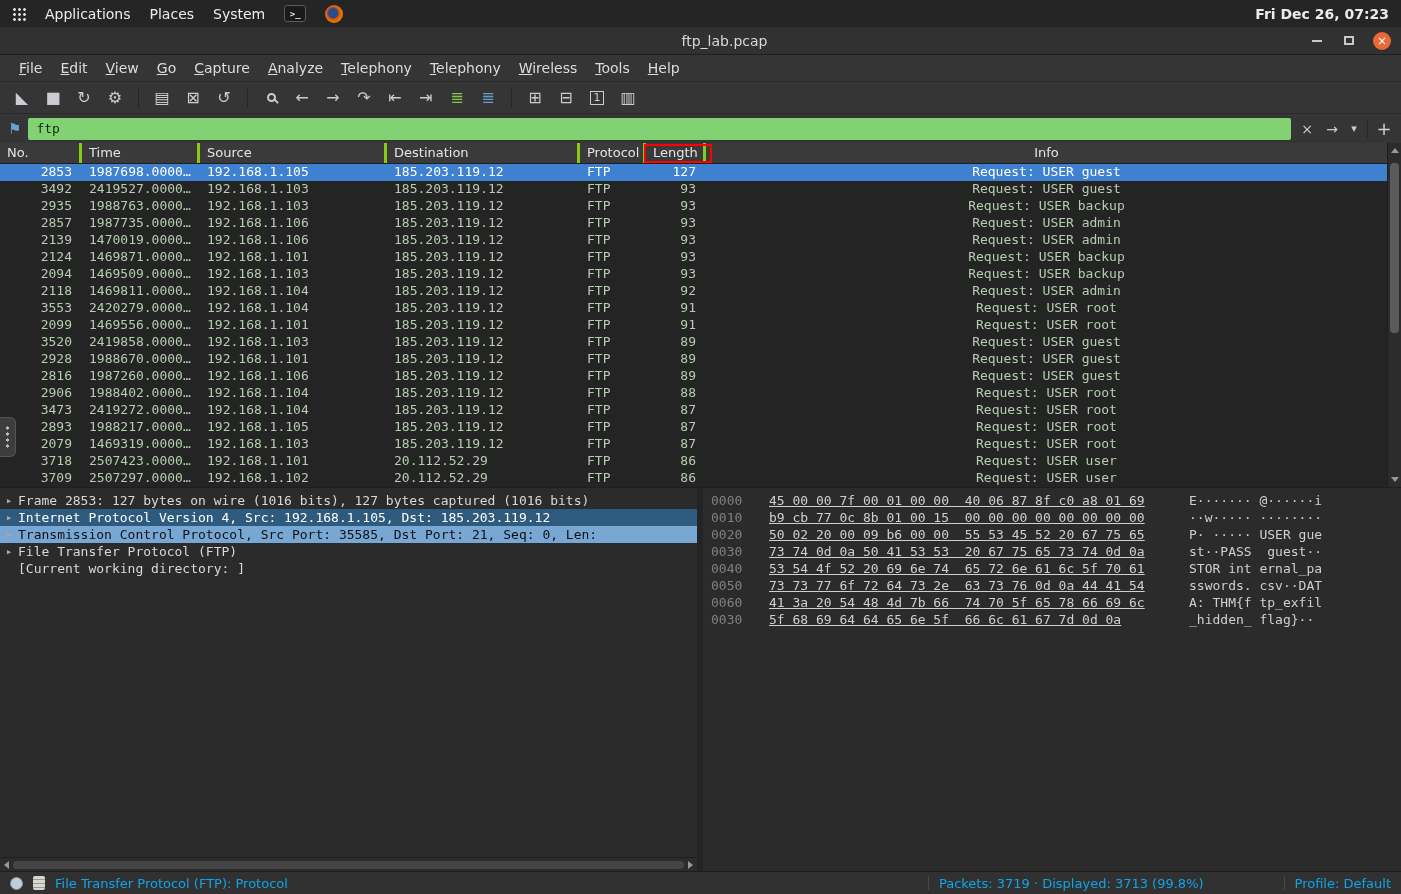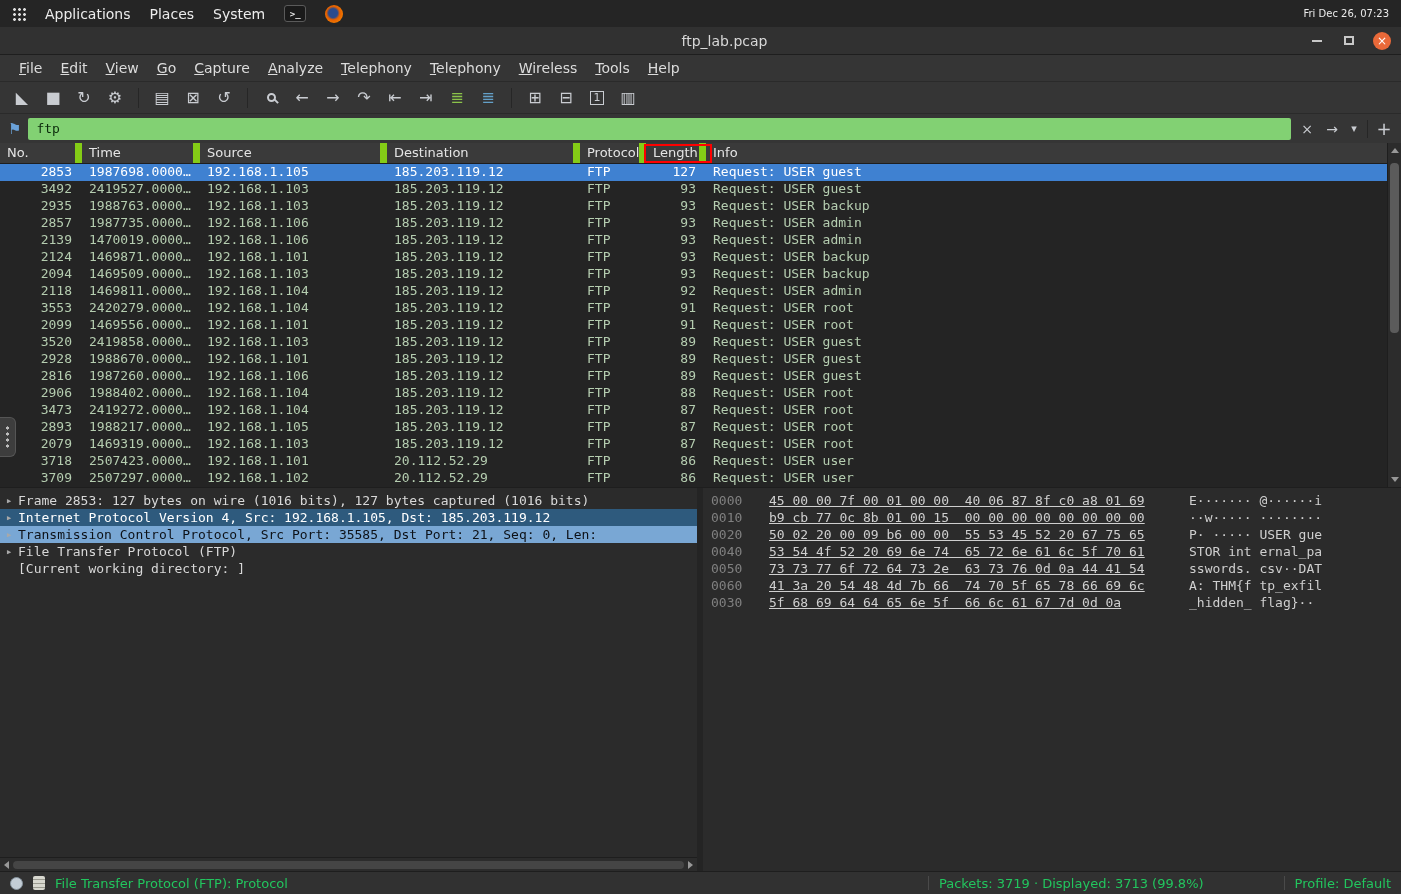--- a/index.html
+++ b/index.html
@@ -13,21 +13,21 @@
   .panel-left { display:flex; align-items:center; gap:19px; }
   .apps-grid { width:14px; height:14px;
                background-image:radial-gradient(#dedede 1.3px, transparent 1.5px);
                background-size:5px 5px; background-position:0 0; }
   .panel-menu { cursor:default; }
   .terminal-icon { width:22px; height:17px; background:#1a1a1a; border:1px solid #5a5a5a;
                    border-radius:3px; color:#e8e8e8; font:bold 9px "DejaVu Sans Mono",monospace;
                    display:flex; align-items:center; justify-content:center; }
   .firefox-icon { width:18px; height:18px; border-radius:50%;
                   background:radial-gradient(circle at 45% 45%, #2a4b8d 0 32%, #e66000 48%, #ff9500 100%); }
-  .clock { font-size:10px; }
+  .clock { font-size:14px;font-weight:bold; }
 
   
   .titlebar { height:28px; background:#313131; border-bottom:1px solid #1e1e1e;
               display:flex; align-items:center; justify-content:center; position:relative;
               font-size:14px; color:#d8d8d8;padding-left:48px; }
   .win-controls { position:absolute; right:10px; top:0; height:100%;
                   display:flex; align-items:center; gap:16px; }
   .win-btn { display:flex; align-items:center; justify-content:center; width:16px; height:16px; }
   .min-glyph { width:10px; height:2px; background:#c8c8c8; display:block; }
   .max-box { width:10px; height:9px; border:2px solid #c8c8c8; display:block; }
@@ -63,23 +63,23 @@
                   font:13px "DejaVu Sans Mono", monospace; color:#0c2b0c; }
   .fb-icon { color:#c9ccd1; font-size:14px; width:18px; text-align:center; }
   .fb-icon.small { font-size:11px; width:12px; }
   .fb-icon.add { font-size:18px; }
   .fb-sep { width:1px; height:18px; background:#262626; }
 
   
   .packet-list { position:relative; height:344px; background:#242424; }
   .pl-header { display:flex; height:21px; background:#3a3a3a; border-bottom:1px solid #1e1e1e;
                font-size:13px; color:#e4e4e4; padding-right:14px; }
-  .pl-h-cell { padding:2px 7px; border-right:7px solid #84cc16; white-space:nowrap; overflow:hidden; }
+  .pl-h-cell { padding:2px 7px; border-right:3px solid #84cc16; white-space:nowrap; overflow:hidden; }
   .c0{width:82px;} .c1{width:118px;} .c2{width:187px;} .c3{width:193px;}
-  .c4{width:66px;} .c5{width:60px;} .c6{flex:1; border-right:none;}
+  .c4{width:66px;} .c5{width:60px;} .c6{flex:1; border-right:none;text-align:center;}
   .len-annotation { position:absolute; left:644px; top:1px; width:68px; height:19px;
                     border:2px solid #ff0000; z-index:6; pointer-events:none; }
   .pl-body { margin-right:14px; height:323px; overflow:hidden; }
   .pl-row { display:flex; height:17px; line-height:17px;
             font:13px "DejaVu Sans Mono", monospace; color:#b5cdb0; white-space:nowrap; }
   .pl-row.selected { background:#3f81d1; color:#ffffff; }
   .pc { padding:0 7px; overflow:hidden; }
   .pl-row .c0 { text-align:right; padding-right:10px; }
   .pl-row .c5 { text-align:right; padding-right:10px; }
   .pl-scroll { position:absolute; top:0; right:0; bottom:0; width:14px; background:#2c2c2c;
@@ -113,21 +113,21 @@
   .hex-pane { flex:1; background:#2b2b2b; padding:4px 0 0 8px;
               font:13px "DejaVu Sans Mono", monospace; overflow:hidden; }
   .hx-row { height:17px; line-height:17px; white-space:pre; }
   .hx-off { display:inline-block; width:58px; color:#808080; }
   .hx-hex { display:inline-block; width:400px; color:#cfcfcf;text-decoration:underline; }
   .hx-ascii { color:#cfcfcf; margin-left:20px; }
 
   
   .statusbar { height:23px; background:#313131; border-top:1px solid #1e1e1e;
                display:flex; align-items:center; padding:0 10px; gap:10px;
-               font-size:13px; color:#22c55e; }
+               font-size:13px; color:#0ea5e9; }
   .sb-expert { width:13px; height:13px; border-radius:50%; background:#c3cdd6;
                border:1px solid #87949e; flex:0 0 auto; }
   .sb-note { width:12px; height:14px; border-radius:2px; flex:0 0 auto;
              background:repeating-linear-gradient(#d7d7cf 0 3px, #9a9a90 3px 4px); }
   .sb-spacer { flex:1; }
   .sb-div { width:1px; height:14px; background:#4a4a4a; }
   .sb-text.packets { margin-right:70px; }
 
   
   .dock-handle { position:absolute; left:0; top:417px; width:16px; height:40px;
@@ -480,20 +480,21 @@
         <span class="harr left"></span>
         <span class="h-thumb"></span>
         <span class="harr right"></span>
       </div>
     </div>
     <div class="hex-pane">
       <div id="hexrows">
           <div class="hx-row"><span class="hx-off">0000</span><span class="hx-hex">45 00 00 7f 00 01 00 00  40 06 87 8f c0 a8 01 69</span><span class="hx-ascii">E······· @······i</span></div>
           <div class="hx-row"><span class="hx-off">0010</span><span class="hx-hex">b9 cb 77 0c 8b 01 00 15  00 00 00 00 00 00 00 00</span><span class="hx-ascii">··w····· ········</span></div>
           <div class="hx-row"><span class="hx-off">0020</span><span class="hx-hex">50 02 20 00 09 b6 00 00  55 53 45 52 20 67 75 65</span><span class="hx-ascii">P· ····· USER gue</span></div>
+          <div class="hx-row"><span class="hx-off">0030</span><span class="hx-hex">73 74 0d 0a 50 41 53 53  20 67 75 65 73 74 0d 0a</span><span class="hx-ascii">st··PASS  guest··</span></div>
           <div class="hx-row"><span class="hx-off">0040</span><span class="hx-hex">53 54 4f 52 20 69 6e 74  65 72 6e 61 6c 5f 70 61</span><span class="hx-ascii">STOR int ernal_pa</span></div>
           <div class="hx-row"><span class="hx-off">0050</span><span class="hx-hex">73 73 77 6f 72 64 73 2e  63 73 76 0d 0a 44 41 54</span><span class="hx-ascii">sswords. csv··DAT</span></div>
           <div class="hx-row"><span class="hx-off">0060</span><span class="hx-hex">41 3a 20 54 48 4d 7b 66  74 70 5f 65 78 66 69 6c</span><span class="hx-ascii">A: THM{f tp_exfil</span></div>
           <div class="hx-row"><span class="hx-off">0030</span><span class="hx-hex">5f 68 69 64 64 65 6e 5f  66 6c 61 67 7d 0d 0a</span><span class="hx-ascii">_hidden_ flag}··</span></div>
         </div>
     </div>
   </div>
 
   <div class="statusbar">
     <span class="sb-expert"></span>

